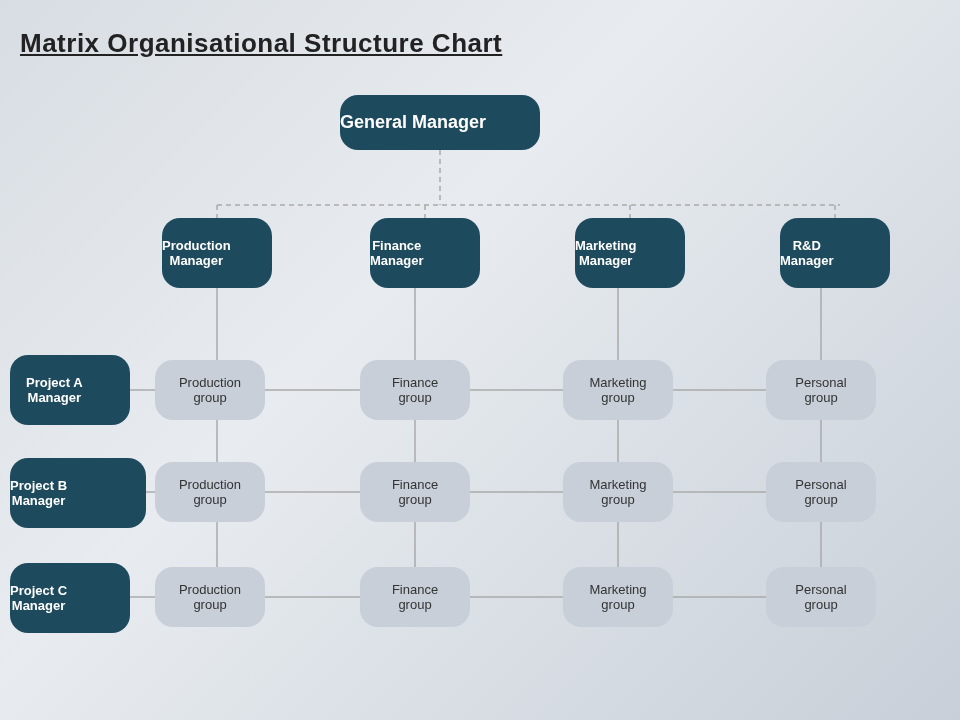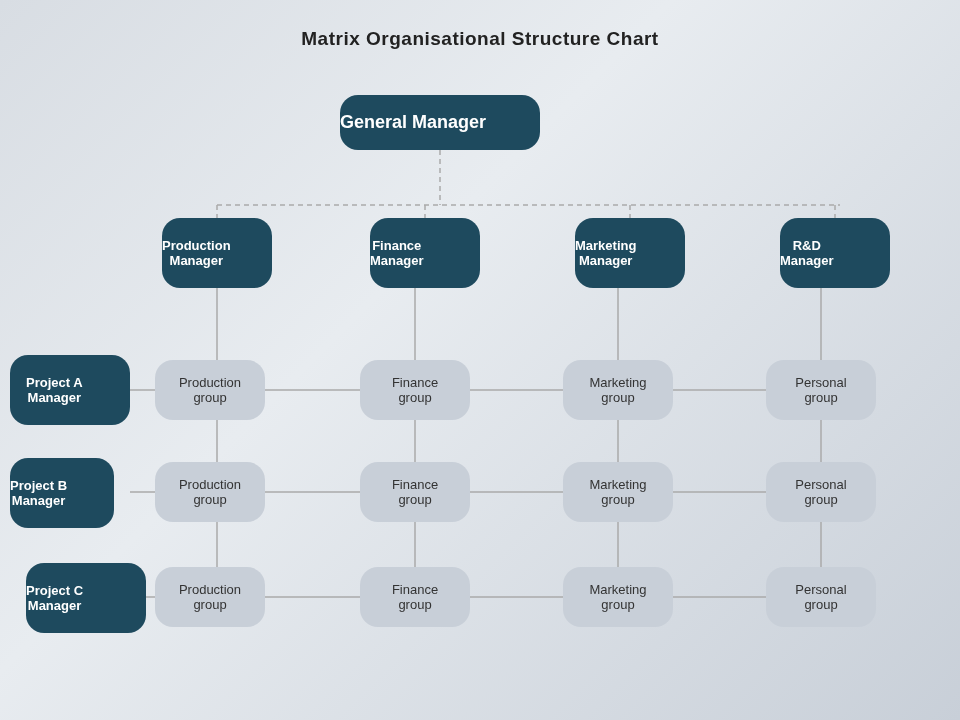--- a/index.html
+++ b/index.html
@@ -14,26 +14,26 @@
     }
 
     .chart-container {
       width: 960px;
       height: 720px;
       position: relative;
       padding: 10px 20px;
     }
 
     .chart-title {
-      text-align: center;
-      font-size: 19px;
+      font-size: 26px;
       font-weight: bold;
       color: #222;
       padding: 18px 0 10px 0;
       letter-spacing: 0.5px;
+      text-decoration: underline;
     }
 
     
     .node-dark {
       background: #1e4a5e;
       color: white;
       border-radius: 18px;
       display: flex;
       align-items: center;
       text-align: center;
@@ -78,22 +78,22 @@
       top: 218px;
     }
 
     .dept-prod { left: 162px; width: 110px; height: 70px; font-size: 13px; }
     .dept-fin  { left: 370px; width: 110px; height: 70px; font-size: 13px; }
     .dept-mkt  { left: 575px; width: 110px; height: 70px; font-size: 13px; }
     .dept-rnd  { left: 780px; width: 110px; height: 70px; font-size: 13px; }
 
     
     .proj-a { position: absolute; top: 355px; left: 10px; width: 120px; height: 70px; font-size: 13px; padding-left: 16px; }
-    .proj-b { position: absolute; top: 458px; left: 10px; width: 104px; height: 70px; font-size: 13px; }
-    .proj-c { position: absolute; top: 563px; left: 26px; width: 120px; height: 70px; font-size: 13px; }
+    .proj-b { position: absolute; top: 458px; left: 10px; width: 136px; height: 70px; font-size: 13px; }
+    .proj-c { position: absolute; top: 563px; left: 10px; width: 120px; height: 70px; font-size: 13px; }
 
     
     
     .cell-a-prod { position: absolute; top: 360px; left: 155px; width: 110px; height: 60px; }
     .cell-a-fin  { position: absolute; top: 360px; left: 360px; width: 110px; height: 60px; }
     .cell-a-mkt  { position: absolute; top: 360px; left: 563px; width: 110px; height: 60px; }
     .cell-a-rnd  { position: absolute; top: 360px; left: 766px; width: 110px; height: 60px; }
 
     
     .cell-b-prod { position: absolute; top: 462px; left: 155px; width: 110px; height: 60px; }

